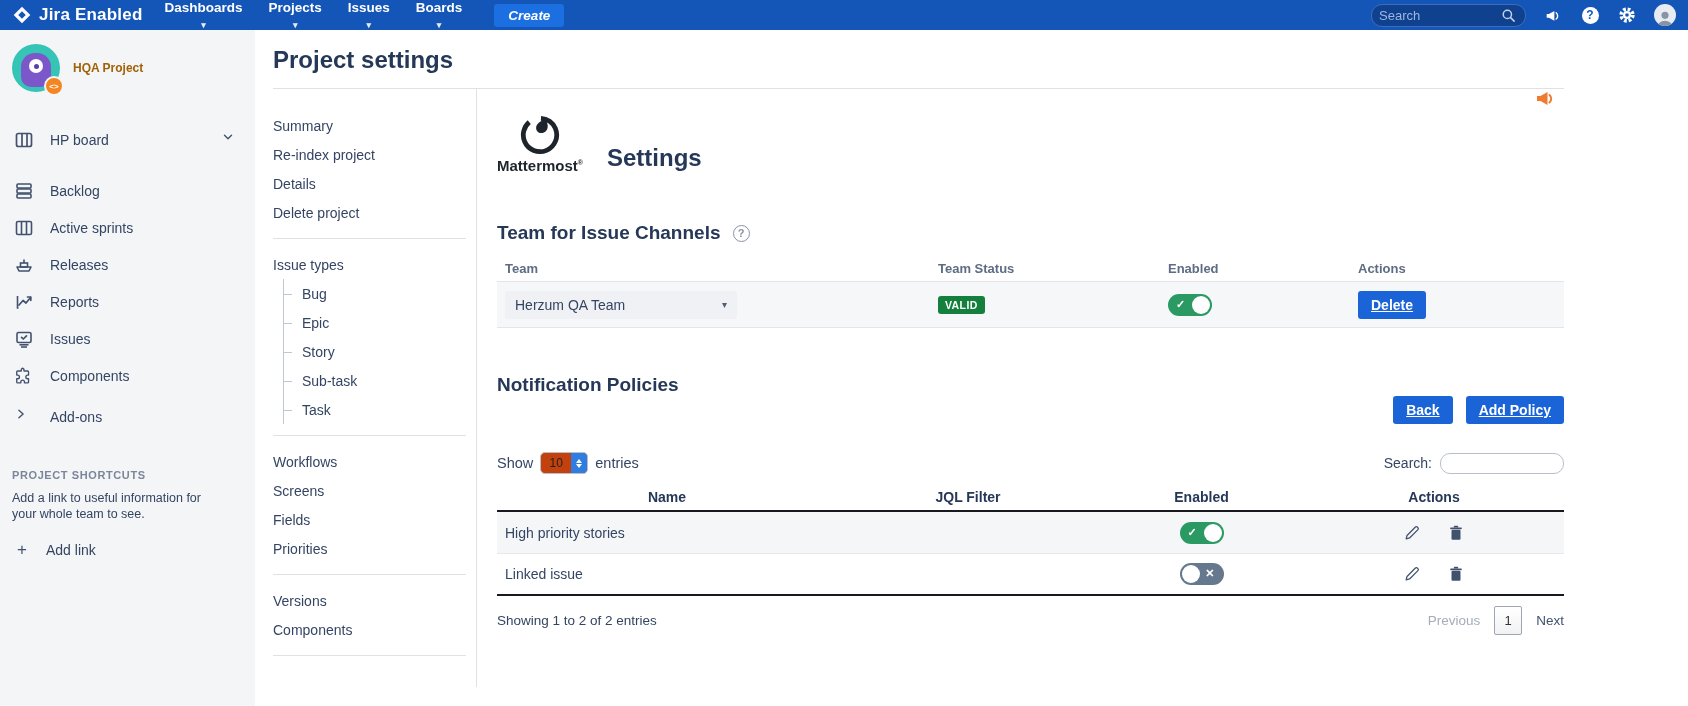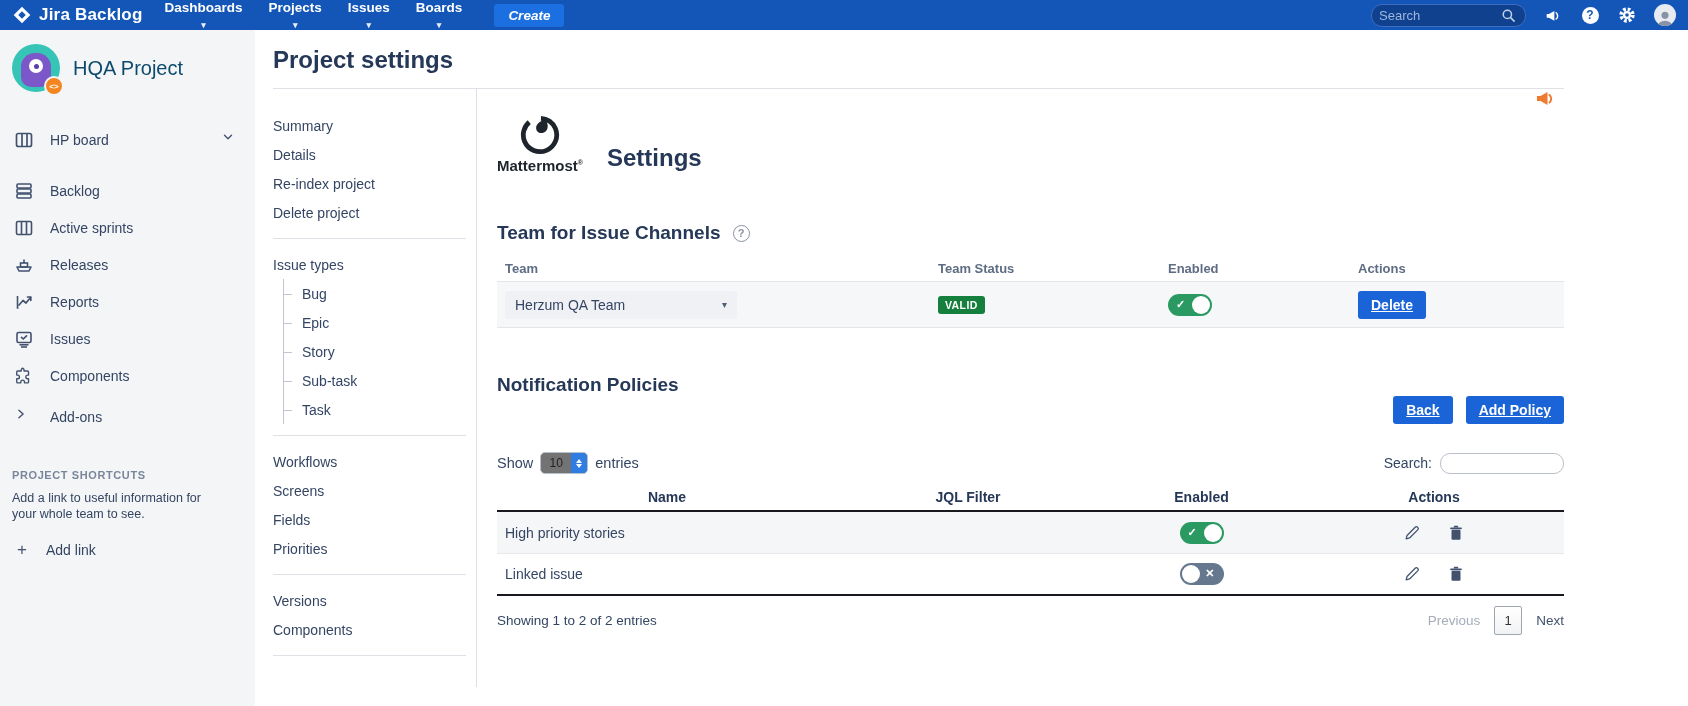--- a/index.html
+++ b/index.html
@@ -46,21 +46,21 @@
     display:flex; align-items:center; justify-content:center; overflow:hidden; }
   .alien { width:30px; height:34px; background:#7B57C9; border-radius:14px 14px 10px 10px;
     position:relative; margin-top:4px; }
   .alien-eye { position:absolute; left:8px; top:6px; width:14px; height:14px;
     background:#fff; border-radius:50%; }
   .alien-pupil { position:absolute; left:4.5px; top:4.5px; width:5px; height:5px;
     background:#5B3FA8; border-radius:50%; }
   .proj-badge { position:absolute; right:-4px; bottom:-4px; width:20px; height:20px;
     border-radius:50%; background:#F5851F; color:#fff; font-size:8px; font-weight:700;
     display:flex; align-items:center; justify-content:center; border:2px solid #F4F5F7; }
-  .proj-name { font-size:20px; font-weight:400; color:#0c4a6e; }
+  .proj-name { font-size:12px; font-weight:700; color:#a16207; }
   .side-row { display:flex; align-items:center; gap:16px; padding:8px 2px;
     font-size:14px; color:#344563; cursor:pointer; }
   .board-row { margin-bottom:14px; }
   .board-row .spacer { flex:1; }
   .side-items .side-row { padding:8.5px 2px; }
   .addons-row { margin-top:4px; }
   .shortcuts { margin-top:34px; }
   .shortcuts-title { font-size:11px; font-weight:700; letter-spacing:.6px;
     color:#7A869A; margin-bottom:10px; }
   .shortcuts-desc { font-size:12.5px; line-height:1.25; color:#344563; width:215px; }
@@ -139,21 +139,21 @@
   .toggle.off .mark { right:9px; }
 
   
   .policies-title { margin-top:46px; font-size:19px; font-weight:700; color:#253858; }
   .toolbar { display:flex; justify-content:flex-end; gap:13px; margin-top:0px; }
   .controls { margin-top:28px; display:flex; justify-content:space-between;
     align-items:center; }
   .show-group { display:flex; align-items:center; gap:7px; font-size:14.5px;
     color:#344563; }
   .fake-select { display:flex; align-items:center; height:22px;
-    border:1px solid #B9BFC9; border-radius:5px; overflow:hidden; background:#737373;
+    border:1px solid #B9BFC9; border-radius:5px; overflow:hidden; background:#c2410c;
     cursor:pointer; }
   .fake-select .val { width:30px; text-align:center; font-size:12px; color:#222; }
   .fake-select .stepper { width:16px; height:22px; background:#2F7DE1;
     display:flex; flex-direction:column; align-items:center; justify-content:center;
     gap:1px; }
   .stepper i { border-left:3.5px solid transparent; border-right:3.5px solid transparent;
     display:block; }
   .stepper .up { border-bottom:4px solid #fff; }
   .stepper .down { border-top:4px solid #fff; }
   .search-group { display:flex; align-items:center; gap:8px; font-size:14px;
@@ -191,21 +191,21 @@
 
 <header class="navbar">
   <div class="nav-left">
     <div class="brand">
       <span class="icon20">
         <svg width="20" height="20" viewBox="0 0 24 24">
           <path d="M12 2 L22 12 L12 22 L2 12 Z" fill="#fff"></path>
           <path d="M12 7.5 L16.5 12 L12 16.5 L7.5 12 Z" fill="#1456B8"></path>
         </svg>
       </span>
-      <span class="brand-name">Jira Backlog</span>
+      <span class="brand-name">Jira Enabled</span>
     </div>
     <nav class="nav-menu">
       <div class="nav-menu-item">
         <span>Dashboards</span>
         <span class="chev">▾</span>
       </div>
       <div class="nav-menu-item">
         <span>Projects</span>
         <span class="chev">▾</span>
       </div>
@@ -377,22 +377,22 @@
       <svg width="22" height="22" viewBox="0 0 22 22">
         <path d="M3 9 v5 h3.5 l7 4 V5 L6.5 9 Z" fill="#EE7B30"></path>
         <path d="M15.5 8 a5 5 0 0 1 0 7.5" stroke="#EE7B30" fill="none" stroke-width="2" stroke-linecap="round"></path>
       </svg>
     </span>
 
     <div class="cols">
 
       <nav class="settings-nav">
         <div class="snav-item">Summary</div>
+        <div class="snav-item">Re-index project</div>
         <div class="snav-item">Details</div>
-        <div class="snav-item">Re-index project</div>
         <div class="snav-item">Delete project</div>
         <hr class="snav-divider">
         <div class="snav-item">Issue types</div>
         <div class="snav-tree">
           <div class="snav-item">Bug</div>
           <div class="snav-item">Epic</div>
           <div class="snav-item">Story</div>
           <div class="snav-item">Sub-task</div>
           <div class="snav-item">Task</div>
         </div>

